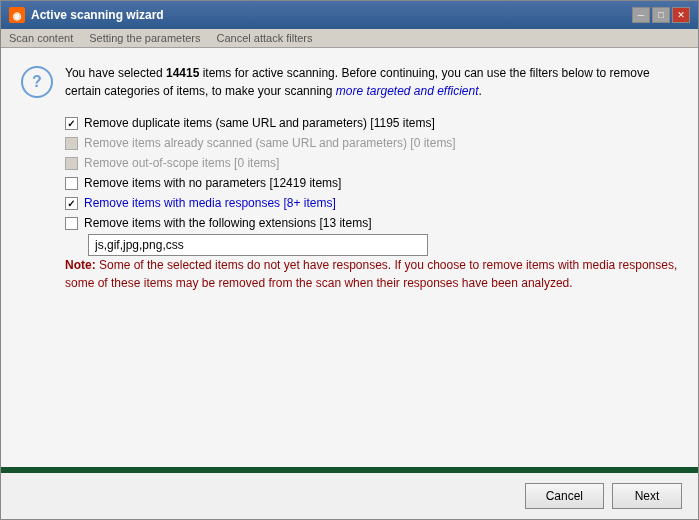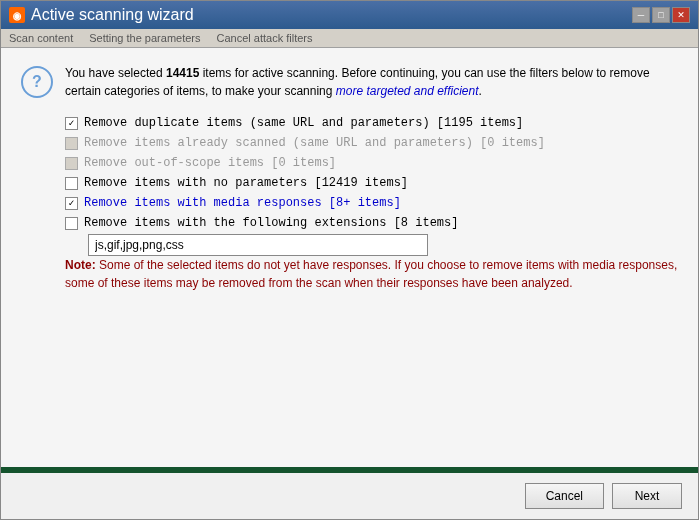--- a/index.html
+++ b/index.html
@@ -45,22 +45,22 @@
       border-radius: 2px;
       display: flex;
       align-items: center;
       justify-content: center;
       font-size: 10px;
       color: white;
       font-weight: bold;
     }
 
     .title-text {
-      font-size: 16px;
-      font-weight: normal;
+      font-size: 12px;
+      font-weight: bold;
       text-align: right;
     }
 
     .title-bar-right {
       display: flex;
       gap: 2px;
     }
 
     .window-btn {
       width: 18px;
@@ -128,21 +128,20 @@
       font-size: 12px;
       color: #000;
       line-height: 1.5;
     }
 
     .filters-section {
       margin-left: 44px;
       display: flex;
       flex-direction: column;
       gap: 6px;
-      font-family: Liberation Mono, monospace;
     }
 
     .filter-item {
       display: flex;
       align-items: center;
       gap: 6px;
     }
 
     .checkbox {
       width: 13px;
@@ -297,21 +296,21 @@
         <span class="filter-label">Remove items with no parameters [12419 items]</span>
       </div>
 
       <div class="filter-item">
         <div class="checkbox checked"></div>
         <span class="filter-label blue">Remove items with media responses [8+ items]</span>
       </div>
 
       <div class="filter-item">
         <div class="checkbox"></div>
-        <span class="filter-label">Remove items with the following extensions [8 items]</span>
+        <span class="filter-label">Remove items with the following extensions [13 items]</span>
       </div>
     </div>
 
     <div class="extensions-input">
       <input type="text" value="js,gif,jpg,png,css" style="">
     </div>
 
     <div class="note-section">
       <span class="note-label">Note: </span><span class="note-text">Some of the selected items do not yet have responses. If you choose to remove items with media responses, some of these items may be removed from the scan when their responses have been analyzed.</span>
     </div>

